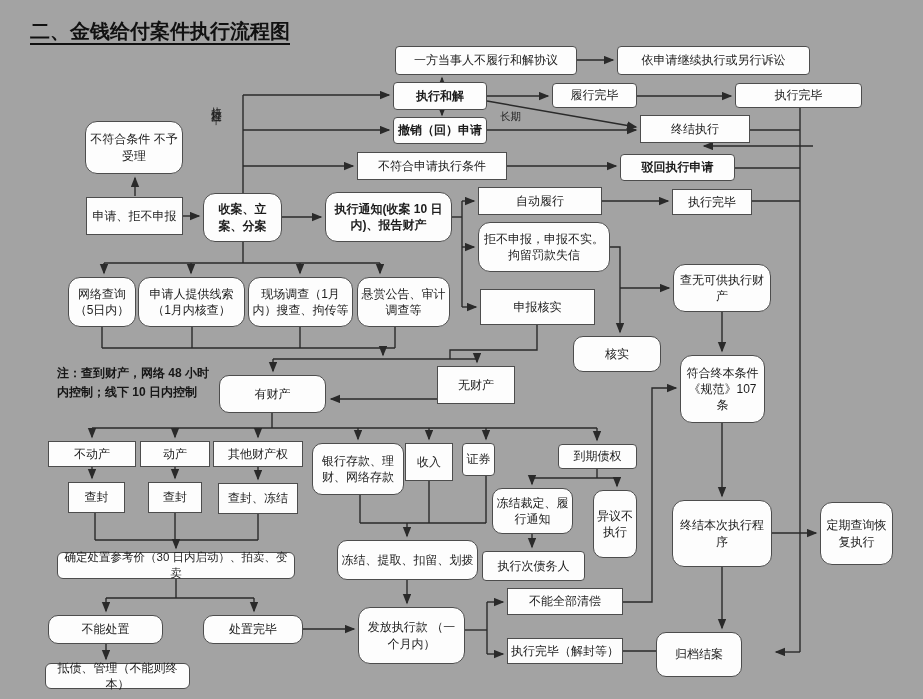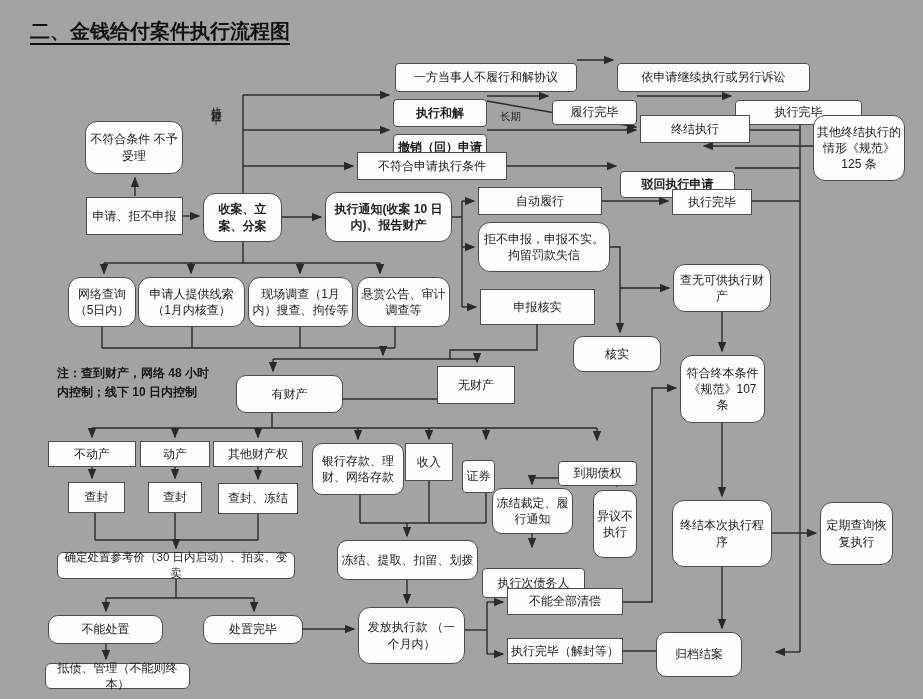--- a/index.html
+++ b/index.html
@@ -2,21 +2,21 @@
 <html><head>
 <meta charset="utf-8">
 <style>
   html,body{margin:0;padding:0;background:#e8e8e8;font-family:"Liberation Sans","DejaVu Sans",sans-serif;}
   #stage{position:relative;width:923px;height:699px;background:#a3a3a3;overflow:hidden;}
   #edges{position:absolute;left:0;top:0;z-index:1;}
   #edges line,#edges polyline{stroke:#2a2a2a;stroke-width:1.4;fill:none;}
   .nd{position:absolute;z-index:2;background:#fdfdfd;border:1.4px solid #4d4d4d;border-radius:6px;
       display:flex;align-items:center;justify-content:center;text-align:center;
       font-size:12px;line-height:1.35;color:#1c1c1c;padding:1px 3px;box-sizing:border-box;}
-  .r4{border-radius:4px;margin-top:17px;}
+  .r4{border-radius:4px;}
   .r8{border-radius:0;}
   .r10{border-radius:10px;}
   .r12{border-radius:12px;}
   .b{font-weight:bold;}
   .sm{font-size:11.5px;}
   .lbl{position:absolute;z-index:3;color:#222;background:transparent;border:none;}
   #page-title{position:absolute;left:30px;top:18px;z-index:3;font-size:20px;font-weight:bold;color:#111;
       text-decoration:underline;text-underline-offset:5px;text-decoration-thickness:2px;}
   #proc-label{left:210px;top:98px;writing-mode:vertical-rl;font-size:10.5px;letter-spacing:2px;}
   #changqi-label{left:500px;top:110px;font-size:10.5px;}
@@ -143,39 +143,38 @@
     <span>内控制；线下 10 日内控制</span>
   </div>
 
   <div class="nd r4" style="left:395px;top:46px;width:182px;height:29px">一方当事人不履行和解协议</div>
   <div class="nd r4" style="left:617px;top:46px;width:193px;height:29px">依申请继续执行或另行诉讼</div>
   <div class="nd r4 b" style="left:393px;top:82px;width:94px;height:28px">执行和解</div>
   <div class="nd r4" style="left:552px;top:83px;width:85px;height:25px">履行完毕</div>
   <div class="nd r4" style="left:735px;top:83px;width:127px;height:25px">执行完毕</div>
   <div class="nd r4 b" style="left:393px;top:117px;width:94px;height:27px">撤销（回）申请</div>
   <div class="nd r8" style="left:640px;top:115px;width:110px;height:28px">终结执行</div>
-  <div class="nd r12" style="left:813px;top:115px;width:92px;height:66px">其他终结执行的情形《规范》125 条</div>
   <div class="nd r8" style="left:357px;top:152px;width:150px;height:28px">不符合申请执行条件</div>
   <div class="nd r4 b" style="left:620px;top:154px;width:115px;height:27px">驳回执行申请</div>
   <div class="nd r12" style="left:85px;top:121px;width:98px;height:53px">不符合条件 不予受理</div>
   <div class="nd r8" style="left:86px;top:197px;width:97px;height:38px">申请、拒不申报</div>
   <div class="nd r12 b" style="left:203px;top:193px;width:79px;height:49px">收案、立案、分案</div>
   <div class="nd r12 b" style="left:325px;top:192px;width:127px;height:50px">执行通知(收案 10 日内)、报告财产</div>
   <div class="nd r8" style="left:478px;top:187px;width:124px;height:28px">自动履行</div>
   <div class="nd r8" style="left:672px;top:189px;width:80px;height:26px">执行完毕</div>
   <div class="nd r12" style="left:478px;top:222px;width:132px;height:50px">拒不申报，申报不实。拘留罚款失信</div>
   <div class="nd r8" style="left:480px;top:289px;width:115px;height:36px">申报核实</div>
   <div class="nd r12" style="left:673px;top:264px;width:98px;height:48px">查无可供执行财产</div>
   <div class="nd r10" style="left:573px;top:336px;width:88px;height:36px">核实</div>
   <div class="nd r12" style="left:680px;top:355px;width:85px;height:68px">符合终本条件《规范》107 条</div>
   <div class="nd r12" style="left:68px;top:277px;width:68px;height:50px">网络查询（5日内）</div>
   <div class="nd r12" style="left:138px;top:277px;width:107px;height:50px">申请人提供线索（1月内核查）</div>
   <div class="nd r12" style="left:248px;top:277px;width:105px;height:50px">现场调查（1月内）搜查、拘传等</div>
   <div class="nd r12" style="left:357px;top:277px;width:93px;height:50px">悬赏公告、审计调查等</div>
-  <div class="nd r10" style="left:236px;top:375px;width:107px;height:38px">有财产</div>
+  <div class="nd r10" style="left:219px;top:375px;width:107px;height:38px">有财产</div>
   <div class="nd r8" style="left:437px;top:366px;width:78px;height:38px">无财产</div>
   <div class="nd r8" style="left:48px;top:441px;width:88px;height:26px">不动产</div>
   <div class="nd r8" style="left:140px;top:441px;width:70px;height:26px">动产</div>
   <div class="nd r8" style="left:213px;top:441px;width:90px;height:26px">其他财产权</div>
   <div class="nd r8" style="left:68px;top:482px;width:57px;height:31px">查封</div>
   <div class="nd r8" style="left:148px;top:482px;width:54px;height:31px">查封</div>
   <div class="nd r8" style="left:218px;top:483px;width:80px;height:31px">查封、冻结</div>
   <div class="nd r10" style="left:312px;top:443px;width:92px;height:52px">银行存款、理财、网络存款</div>
   <div class="nd r8" style="left:405px;top:443px;width:48px;height:38px">收入</div>
   <div class="nd r4" style="left:462px;top:443px;width:33px;height:33px">证券</div>

